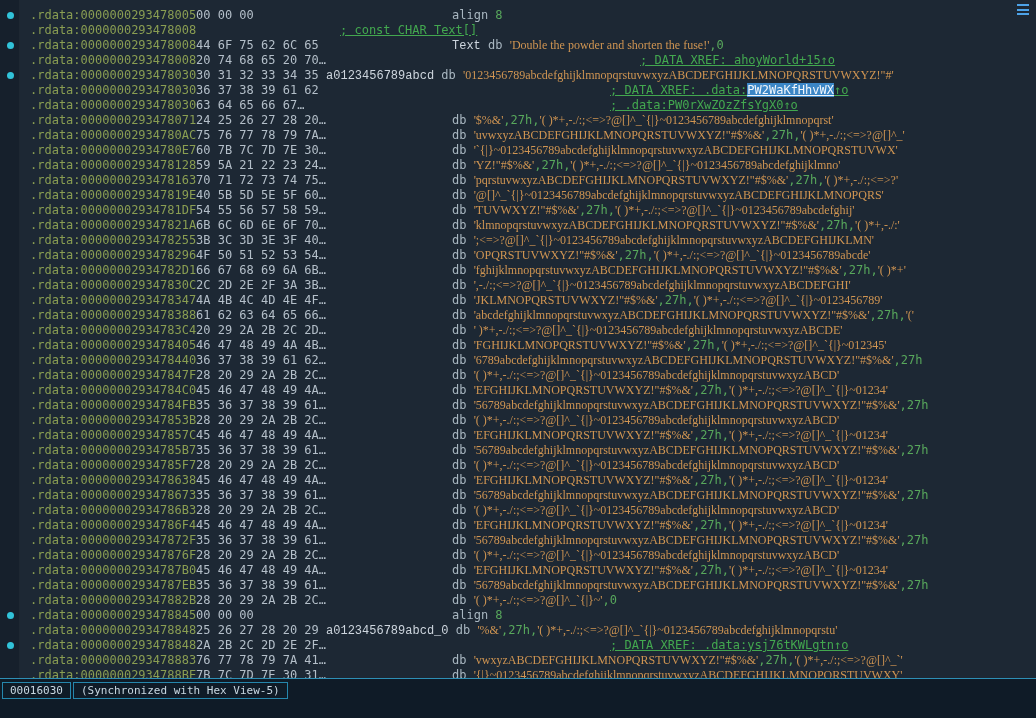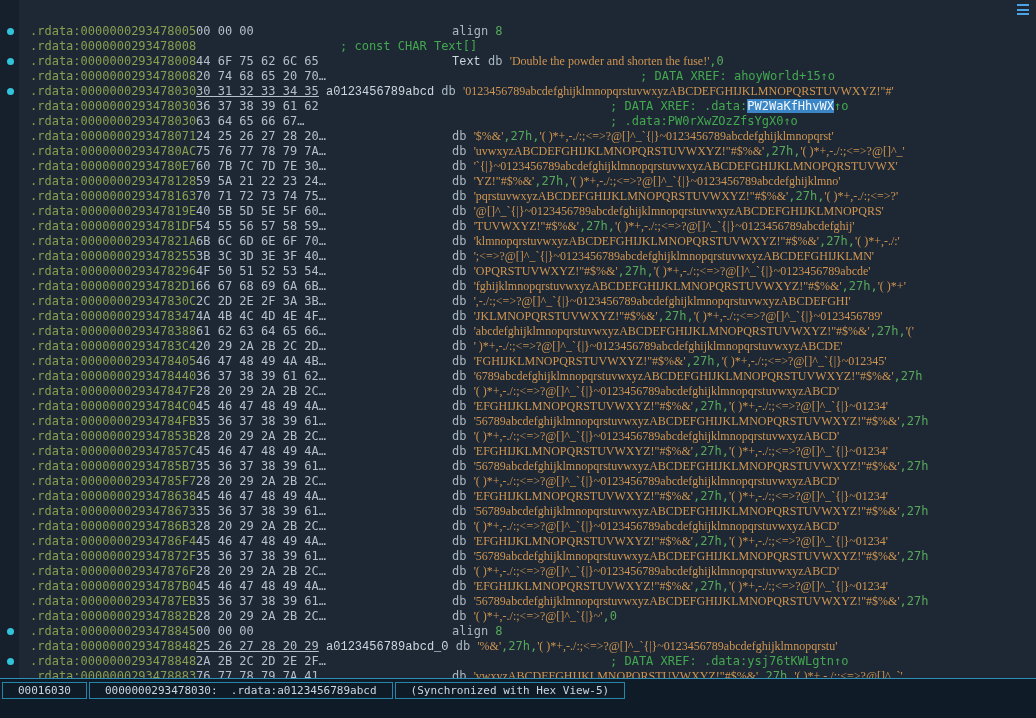--- a/index.html
+++ b/index.html
@@ -13,73 +13,72 @@
     position: absolute; left: 0; top: 0; right: 0; height: 678px;
     background: var(--bg, #1d2834); overflow: hidden;
   }
   .gutter-strip {
     position: absolute; left: 0; top: 0; bottom: 0; width: 20px;
     background: var(--gutter-bg, #16202c);
     border-right: 1px solid rgba(255,255,255,0.03);
   }
   .listing {
     position: absolute; left: 0; top: 0; right: 0; bottom: 0;
-    padding-top: 24px; font-size: 12px; line-height: 15px;
+    padding-top: 8px; font-size: 12px; line-height: 15px;
     white-space: pre; overflow: hidden;
   }
   .line { position: relative; height: 15px; padding-left: 30px; }
   .dot {
     position: absolute; left: 7px; top: 4px; width: 7px; height: 7px;
     border-radius: 50%; background: var(--dot, #31c3da);
   }
   .addr  { display: inline-block; width: 166px; color: var(--addr, #8a9e52); }
   .bytes { display: inline-block; width: 256px; color: var(--bytes, #b4bfc9); }
-  .bytes.auto { width: auto; text-decoration: underline; }
+  .bytes.auto { width: auto; }
   .name { color: var(--name, #ced6de); font-family: Liberation Mono, monospace; }
   .mnem { color: var(--mnem, #a9b7c1); }
   .str  { color: var(--str, #d09552); font-family: Liberation Serif, serif; }
   .num  { color: var(--num, #58a85c); }
-  .cmt  { color: var(--cmt, #43a84f); }
+  .cmt  { color: var(--cmt, #43a84f); text-decoration: underline; }
   .cmt-hl {
     color: var(--hl-fg, #f2f7fc);
     background: var(--hl-bg, #3b86c6);
     text-align: center;
   }
   .corner-icon {
     position: absolute; top: 3px; right: 6px; width: 14px; height: 13px;
     display: flex; flex-direction: column; justify-content: space-between;
     padding: 1px 1px; cursor: pointer;
   }
   .corner-icon .bar { display: block; height: 2px; width: 12px; background: var(--icon, #4da3e8); }
   .statusbar {
     position: absolute; left: 0; right: 0; bottom: 0; height: 40px;
     background: var(--status-bg, #0f1b27);
     border-top: 1px solid var(--status-border-bright, #2d8fb5);
   }
   .status-boxes { display: flex; gap: 2px; padding: 3px 0 0 2px; }
   .sbox {
     border: 1px solid var(--status-border, #2586ac);
     color: var(--status-fg, #c9d8e2);
-    font-size: 11px; line-height: 15px; padding: 0 15px;
+    font-size: 11px; line-height: 15px; padding: 0 7px;
     white-space: pre; height: 17px;
   }
 </style>
 </head>
 <body>
 
 <div class="ida-window">
   <div class="disasm-view">
     <div class="gutter-strip"></div>
     <div class="listing" id="listing"><div class="line"><span class="dot"></span><span class="addr">.rdata:0000000293478005</span><span class="bytes">00 00 00</span><span class="mnem">align</span> <span class="num">8</span></div><div class="line"><span class="addr">.rdata:0000000293478008</span><span class="cmt" style="margin-left: 144px;">; const CHAR Text[]</span></div><div class="line"><span class="dot"></span><span class="addr">.rdata:0000000293478008</span><span class="bytes">44 6F 75 62 6C 65</span><span class="name">Text</span> <span class="mnem">db</span> <span class="str">'Double the powder and shorten the fuse!'</span><span class="num">,0</span></div><div class="line"><span class="addr">.rdata:0000000293478008</span><span class="bytes">20 74 68 65 20 70…</span><span class="cmt" style="margin-left: 188px;">; DATA XREF: ahoyWorld+15↑o</span></div><div class="line"><span class="dot"></span><span class="addr">.rdata:0000000293478030</span><span class="bytes auto">30 31 32 33 34 35</span> <span class="name">a0123456789abcd</span> <span class="mnem">db</span> <span class="str">'0123456789abcdefghijklmnopqrstuvwxyzABCDEFGHIJKLMNOPQRSTUVWXYZ!"#'</span></div><div class="line"><span class="addr">.rdata:0000000293478030</span><span class="bytes">36 37 38 39 61 62</span><span style="margin-left: 158px;"><span class="cmt">; DATA XREF: .data:</span><span class="cmt cmt-hl">PW2WaKfHhvWX</span><span class="cmt">↑o</span></span></div><div class="line"><span class="addr">.rdata:0000000293478030</span><span class="bytes">63 64 65 66 67…</span><span class="cmt" style="margin-left: 158px;">; .data:PW0rXwZOzZfsYgX0↑o</span></div><div class="line"><span class="addr">.rdata:0000000293478071</span><span class="bytes">24 25 26 27 28 20…</span><span class="mnem">db</span> <span class="str">'$%&amp;'</span><span class="num">,27h,</span><span class="str">'( )*+,-./:;&lt;=&gt;?@[]^_`{|}~0123456789abcdefghijklmnopqrst'</span></div><div class="line"><span class="addr">.rdata:00000002934780AC</span><span class="bytes">75 76 77 78 79 7A…</span><span class="mnem">db</span> <span class="str">'uvwxyzABCDEFGHIJKLMNOPQRSTUVWXYZ!"#$%&amp;'</span><span class="num">,27h,</span><span class="str">'( )*+,-./:;&lt;=&gt;?@[]^_'</span></div><div class="line"><span class="addr">.rdata:00000002934780E7</span><span class="bytes">60 7B 7C 7D 7E 30…</span><span class="mnem">db</span> <span class="str">'`{|}~0123456789abcdefghijklmnopqrstuvwxyzABCDEFGHIJKLMNOPQRSTUVWX'</span></div><div class="line"><span class="addr">.rdata:0000000293478128</span><span class="bytes">59 5A 21 22 23 24…</span><span class="mnem">db</span> <span class="str">'YZ!"#$%&amp;'</span><span class="num">,27h,</span><span class="str">'( )*+,-./:;&lt;=&gt;?@[]^_`{|}~0123456789abcdefghijklmno'</span></div><div class="line"><span class="addr">.rdata:0000000293478163</span><span class="bytes">70 71 72 73 74 75…</span><span class="mnem">db</span> <span class="str">'pqrstuvwxyzABCDEFGHIJKLMNOPQRSTUVWXYZ!"#$%&amp;'</span><span class="num">,27h,</span><span class="str">'( )*+,-./:;&lt;=&gt;?'</span></div><div class="line"><span class="addr">.rdata:000000029347819E</span><span class="bytes">40 5B 5D 5E 5F 60…</span><span class="mnem">db</span> <span class="str">'@[]^_`{|}~0123456789abcdefghijklmnopqrstuvwxyzABCDEFGHIJKLMNOPQRS'</span></div><div class="line"><span class="addr">.rdata:00000002934781DF</span><span class="bytes">54 55 56 57 58 59…</span><span class="mnem">db</span> <span class="str">'TUVWXYZ!"#$%&amp;'</span><span class="num">,27h,</span><span class="str">'( )*+,-./:;&lt;=&gt;?@[]^_`{|}~0123456789abcdefghij'</span></div><div class="line"><span class="addr">.rdata:000000029347821A</span><span class="bytes">6B 6C 6D 6E 6F 70…</span><span class="mnem">db</span> <span class="str">'klmnopqrstuvwxyzABCDEFGHIJKLMNOPQRSTUVWXYZ!"#$%&amp;'</span><span class="num">,27h,</span><span class="str">'( )*+,-./:'</span></div><div class="line"><span class="addr">.rdata:0000000293478255</span><span class="bytes">3B 3C 3D 3E 3F 40…</span><span class="mnem">db</span> <span class="str">';&lt;=&gt;?@[]^_`{|}~0123456789abcdefghijklmnopqrstuvwxyzABCDEFGHIJKLMN'</span></div><div class="line"><span class="addr">.rdata:0000000293478296</span><span class="bytes">4F 50 51 52 53 54…</span><span class="mnem">db</span> <span class="str">'OPQRSTUVWXYZ!"#$%&amp;'</span><span class="num">,27h,</span><span class="str">'( )*+,-./:;&lt;=&gt;?@[]^_`{|}~0123456789abcde'</span></div><div class="line"><span class="addr">.rdata:00000002934782D1</span><span class="bytes">66 67 68 69 6A 6B…</span><span class="mnem">db</span> <span class="str">'fghijklmnopqrstuvwxyzABCDEFGHIJKLMNOPQRSTUVWXYZ!"#$%&amp;'</span><span class="num">,27h,</span><span class="str">'( )*+'</span></div><div class="line"><span class="addr">.rdata:000000029347830C</span><span class="bytes">2C 2D 2E 2F 3A 3B…</span><span class="mnem">db</span> <span class="str">',-./:;&lt;=&gt;?@[]^_`{|}~0123456789abcdefghijklmnopqrstuvwxyzABCDEFGHI'</span></div><div class="line"><span class="addr">.rdata:0000000293478347</span><span class="bytes">4A 4B 4C 4D 4E 4F…</span><span class="mnem">db</span> <span class="str">'JKLMNOPQRSTUVWXYZ!"#$%&amp;'</span><span class="num">,27h,</span><span class="str">'( )*+,-./:;&lt;=&gt;?@[]^_`{|}~0123456789'</span></div><div class="line"><span class="addr">.rdata:0000000293478388</span><span class="bytes">61 62 63 64 65 66…</span><span class="mnem">db</span> <span class="str">'abcdefghijklmnopqrstuvwxyzABCDEFGHIJKLMNOPQRSTUVWXYZ!"#$%&amp;'</span><span class="num">,27h,</span><span class="str">'('</span></div><div class="line"><span class="addr">.rdata:00000002934783C4</span><span class="bytes">20 29 2A 2B 2C 2D…</span><span class="mnem">db</span> <span class="str">' )*+,-./:;&lt;=&gt;?@[]^_`{|}~0123456789abcdefghijklmnopqrstuvwxyzABCDE'</span></div><div class="line"><span class="addr">.rdata:0000000293478405</span><span class="bytes">46 47 48 49 4A 4B…</span><span class="mnem">db</span> <span class="str">'FGHIJKLMNOPQRSTUVWXYZ!"#$%&amp;'</span><span class="num">,27h,</span><span class="str">'( )*+,-./:;&lt;=&gt;?@[]^_`{|}~012345'</span></div><div class="line"><span class="addr">.rdata:0000000293478440</span><span class="bytes">36 37 38 39 61 62…</span><span class="mnem">db</span> <span class="str">'6789abcdefghijklmnopqrstuvwxyzABCDEFGHIJKLMNOPQRSTUVWXYZ!"#$%&amp;'</span><span class="num">,27h</span></div><div class="line"><span class="addr">.rdata:000000029347847F</span><span class="bytes">28 20 29 2A 2B 2C…</span><span class="mnem">db</span> <span class="str">'( )*+,-./:;&lt;=&gt;?@[]^_`{|}~0123456789abcdefghijklmnopqrstuvwxyzABCD'</span></div><div class="line"><span class="addr">.rdata:00000002934784C0</span><span class="bytes">45 46 47 48 49 4A…</span><span class="mnem">db</span> <span class="str">'EFGHIJKLMNOPQRSTUVWXYZ!"#$%&amp;'</span><span class="num">,27h,</span><span class="str">'( )*+,-./:;&lt;=&gt;?@[]^_`{|}~01234'</span></div><div class="line"><span class="addr">.rdata:00000002934784FB</span><span class="bytes">35 36 37 38 39 61…</span><span class="mnem">db</span> <span class="str">'56789abcdefghijklmnopqrstuvwxyzABCDEFGHIJKLMNOPQRSTUVWXYZ!"#$%&amp;'</span><span class="num">,27h</span></div><div class="line"><span class="addr">.rdata:000000029347853B</span><span class="bytes">28 20 29 2A 2B 2C…</span><span class="mnem">db</span> <span class="str">'( )*+,-./:;&lt;=&gt;?@[]^_`{|}~0123456789abcdefghijklmnopqrstuvwxyzABCD'</span></div><div class="line"><span class="addr">.rdata:000000029347857C</span><span class="bytes">45 46 47 48 49 4A…</span><span class="mnem">db</span> <span class="str">'EFGHIJKLMNOPQRSTUVWXYZ!"#$%&amp;'</span><span class="num">,27h,</span><span class="str">'( )*+,-./:;&lt;=&gt;?@[]^_`{|}~01234'</span></div><div class="line"><span class="addr">.rdata:00000002934785B7</span><span class="bytes">35 36 37 38 39 61…</span><span class="mnem">db</span> <span class="str">'56789abcdefghijklmnopqrstuvwxyzABCDEFGHIJKLMNOPQRSTUVWXYZ!"#$%&amp;'</span><span class="num">,27h</span></div><div class="line"><span class="addr">.rdata:00000002934785F7</span><span class="bytes">28 20 29 2A 2B 2C…</span><span class="mnem">db</span> <span class="str">'( )*+,-./:;&lt;=&gt;?@[]^_`{|}~0123456789abcdefghijklmnopqrstuvwxyzABCD'</span></div><div class="line"><span class="addr">.rdata:0000000293478638</span><span class="bytes">45 46 47 48 49 4A…</span><span class="mnem">db</span> <span class="str">'EFGHIJKLMNOPQRSTUVWXYZ!"#$%&amp;'</span><span class="num">,27h,</span><span class="str">'( )*+,-./:;&lt;=&gt;?@[]^_`{|}~01234'</span></div><div class="line"><span class="addr">.rdata:0000000293478673</span><span class="bytes">35 36 37 38 39 61…</span><span class="mnem">db</span> <span class="str">'56789abcdefghijklmnopqrstuvwxyzABCDEFGHIJKLMNOPQRSTUVWXYZ!"#$%&amp;'</span><span class="num">,27h</span></div><div class="line"><span class="addr">.rdata:00000002934786B3</span><span class="bytes">28 20 29 2A 2B 2C…</span><span class="mnem">db</span> <span class="str">'( )*+,-./:;&lt;=&gt;?@[]^_`{|}~0123456789abcdefghijklmnopqrstuvwxyzABCD'</span></div><div class="line"><span class="addr">.rdata:00000002934786F4</span><span class="bytes">45 46 47 48 49 4A…</span><span class="mnem">db</span> <span class="str">'EFGHIJKLMNOPQRSTUVWXYZ!"#$%&amp;'</span><span class="num">,27h,</span><span class="str">'( )*+,-./:;&lt;=&gt;?@[]^_`{|}~01234'</span></div><div class="line"><span class="addr">.rdata:000000029347872F</span><span class="bytes">35 36 37 38 39 61…</span><span class="mnem">db</span> <span class="str">'56789abcdefghijklmnopqrstuvwxyzABCDEFGHIJKLMNOPQRSTUVWXYZ!"#$%&amp;'</span><span class="num">,27h</span></div><div class="line"><span class="addr">.rdata:000000029347876F</span><span class="bytes">28 20 29 2A 2B 2C…</span><span class="mnem">db</span> <span class="str">'( )*+,-./:;&lt;=&gt;?@[]^_`{|}~0123456789abcdefghijklmnopqrstuvwxyzABCD'</span></div><div class="line"><span class="addr">.rdata:00000002934787B0</span><span class="bytes">45 46 47 48 49 4A…</span><span class="mnem">db</span> <span class="str">'EFGHIJKLMNOPQRSTUVWXYZ!"#$%&amp;'</span><span class="num">,27h,</span><span class="str">'( )*+,-./:;&lt;=&gt;?@[]^_`{|}~01234'</span></div><div class="line"><span class="addr">.rdata:00000002934787EB</span><span class="bytes">35 36 37 38 39 61…</span><span class="mnem">db</span> <span class="str">'56789abcdefghijklmnopqrstuvwxyzABCDEFGHIJKLMNOPQRSTUVWXYZ!"#$%&amp;'</span><span class="num">,27h</span></div><div class="line"><span class="addr">.rdata:000000029347882B</span><span class="bytes">28 20 29 2A 2B 2C…</span><span class="mnem">db</span> <span class="str">'( )*+,-./:;&lt;=&gt;?@[]^_`{|}~'</span><span class="num">,0</span></div><div class="line"><span class="dot"></span><span class="addr">.rdata:0000000293478845</span><span class="bytes">00 00 00</span><span class="mnem">align</span> <span class="num">8</span></div><div class="line"><span class="addr">.rdata:0000000293478848</span><span class="bytes auto">25 26 27 28 20 29</span> <span class="name">a0123456789abcd_0</span> <span class="mnem">db</span> <span class="str">'%&amp;'</span><span class="num">,27h,</span><span class="str">'( )*+,-./:;&lt;=&gt;?@[]^_`{|}~0123456789abcdefghijklmnopqrstu'</span></div><div class="line"><span class="dot"></span><span class="addr">.rdata:0000000293478848</span><span class="bytes">2A 2B 2C 2D 2E 2F…</span><span class="cmt" style="margin-left: 158px;">; DATA XREF: .data:ysj76tKWLgtn↑o</span></div><div class="line"><span class="addr">.rdata:0000000293478883</span><span class="bytes">76 77 78 79 7A 41…</span><span class="mnem">db</span> <span class="str">'vwxyzABCDEFGHIJKLMNOPQRSTUVWXYZ!"#$%&amp;'</span><span class="num">,27h,</span><span class="str">'( )*+,-./:;&lt;=&gt;?@[]^_`'</span></div><div class="line"><span class="addr">.rdata:00000002934788BE</span><span class="bytes">7B 7C 7D 7E 30 31…</span><span class="mnem">db</span> <span class="str">'{|}~0123456789abcdefghijklmnopqrstuvwxyzABCDEFGHIJKLMNOPQRSTUVWXY'</span></div></div>
     <div class="corner-icon">
       <span class="bar"></span>
       <span class="bar"></span>
       <span class="bar"></span>
     </div>
   </div>
   <div class="statusbar">
     <div class="status-boxes">
       <div class="sbox">00016030</div>
-      <div class="sbox">0000000293478030:  .rdata:a0123456789abcd</div>
       <div class="sbox">(Synchronized with Hex View-5)</div>
     </div>
   </div>
 </div>
 
 </body></html>

